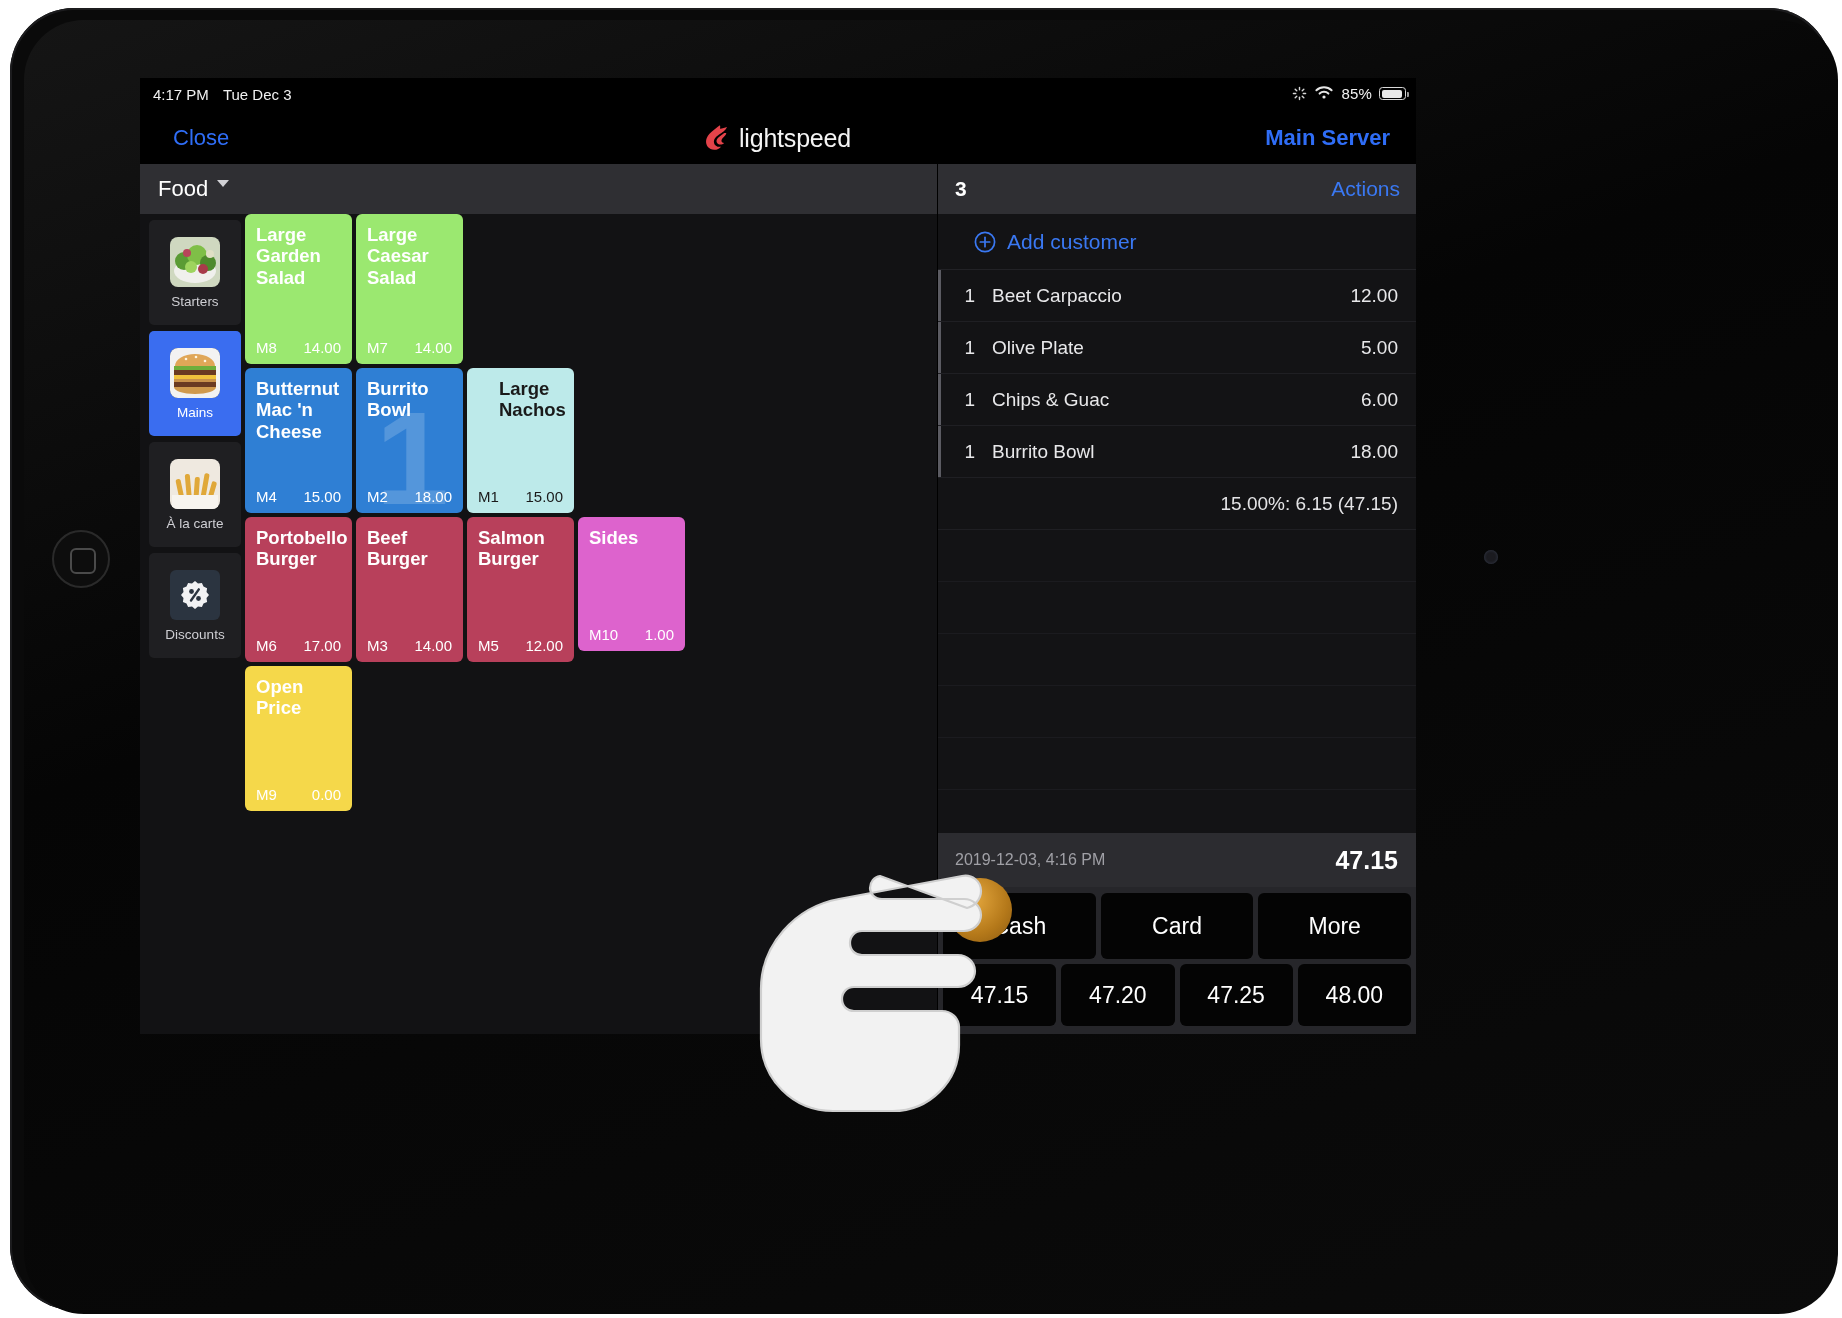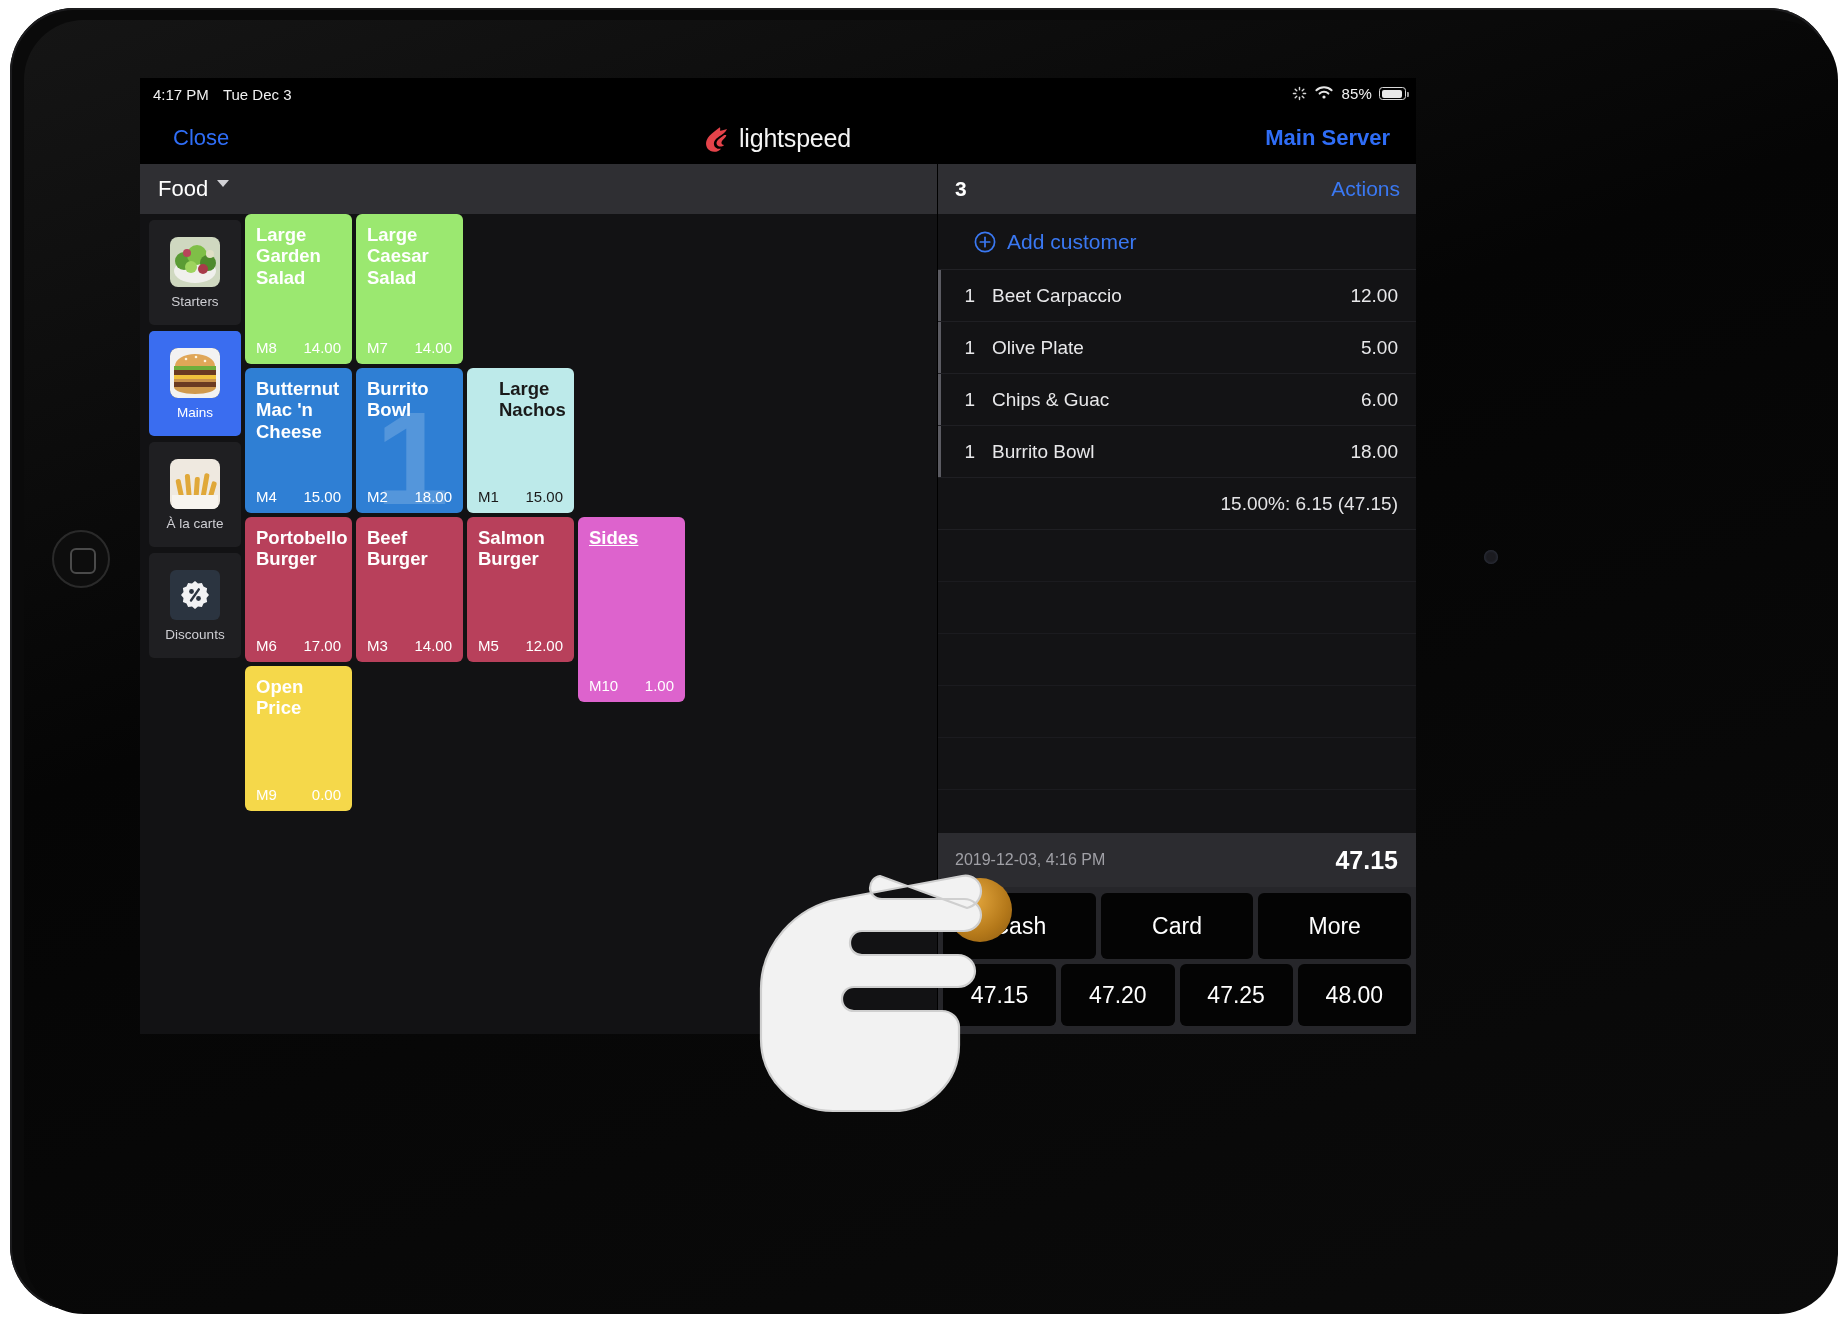--- a/index.html
+++ b/index.html
@@ -67,21 +67,21 @@
   
   .navbar {
     position: relative; height: 52px; background: #000;
     display: flex; align-items: center;
   }
   .nav-close {
     position: absolute; left: 33px; color: #2f6df6; font-size: 22px; font-weight: 500;
   }
   .nav-logo {
     position: absolute; left: 50%; transform: translateX(-50%);
-    display: flex; align-items: flex-end; gap: 9px;
+    display: flex; align-items: flex-start; gap: 9px;
   }
   .logo-mark { width: 25px; height: 27px; }
   .logo-text { color: #f4f4f4; font-size: 25px; font-weight: 400; letter-spacing: -0.2px; }
   .nav-server { position: absolute; right: 26px; color: #2f6df6; font-size: 22px; font-weight: 600; }
 
   
   .main { display: flex; height: 870px; background: #000; }
   .left-pane { width: 797px; background: #121214; display: flex; flex-direction: column; }
   .right-pane { width: 479px; background: #131315; display: flex; flex-direction: column; border-left: 1px solid #000; }
 
@@ -382,21 +382,21 @@
                   <span>14.00</span>
                 </div>
               </div>
               <div class="tile t-light" style="left: 222px; top: 303px; width: 107px; height: 145px; background: rgb(184, 64, 91);">
                 <div class="tile-name">Salmon Burger</div>
                 <div class="tile-foot">
                   <span>M5</span>
                   <span>12.00</span>
                 </div>
               </div>
-              <div class="tile t-light" style="left: 333px; top: 303px; width: 107px; height: 185px; background: rgb(221, 99, 205); text-decoration: underline;">
+              <div class="tile t-light" style="left: 333px; top: 303px; width: 107px; height: 134px; background: rgb(221, 99, 205);">
                 <div class="tile-name">Sides</div>
                 <div class="tile-foot">
                   <span>M10</span>
                   <span>1.00</span>
                 </div>
               </div>
               <div class="tile t-light" style="left: 0px; top: 452px; width: 107px; height: 145px; background: rgb(245, 216, 74);">
                 <div class="tile-name">Open Price</div>
                 <div class="tile-foot">
                   <span>M9</span>

